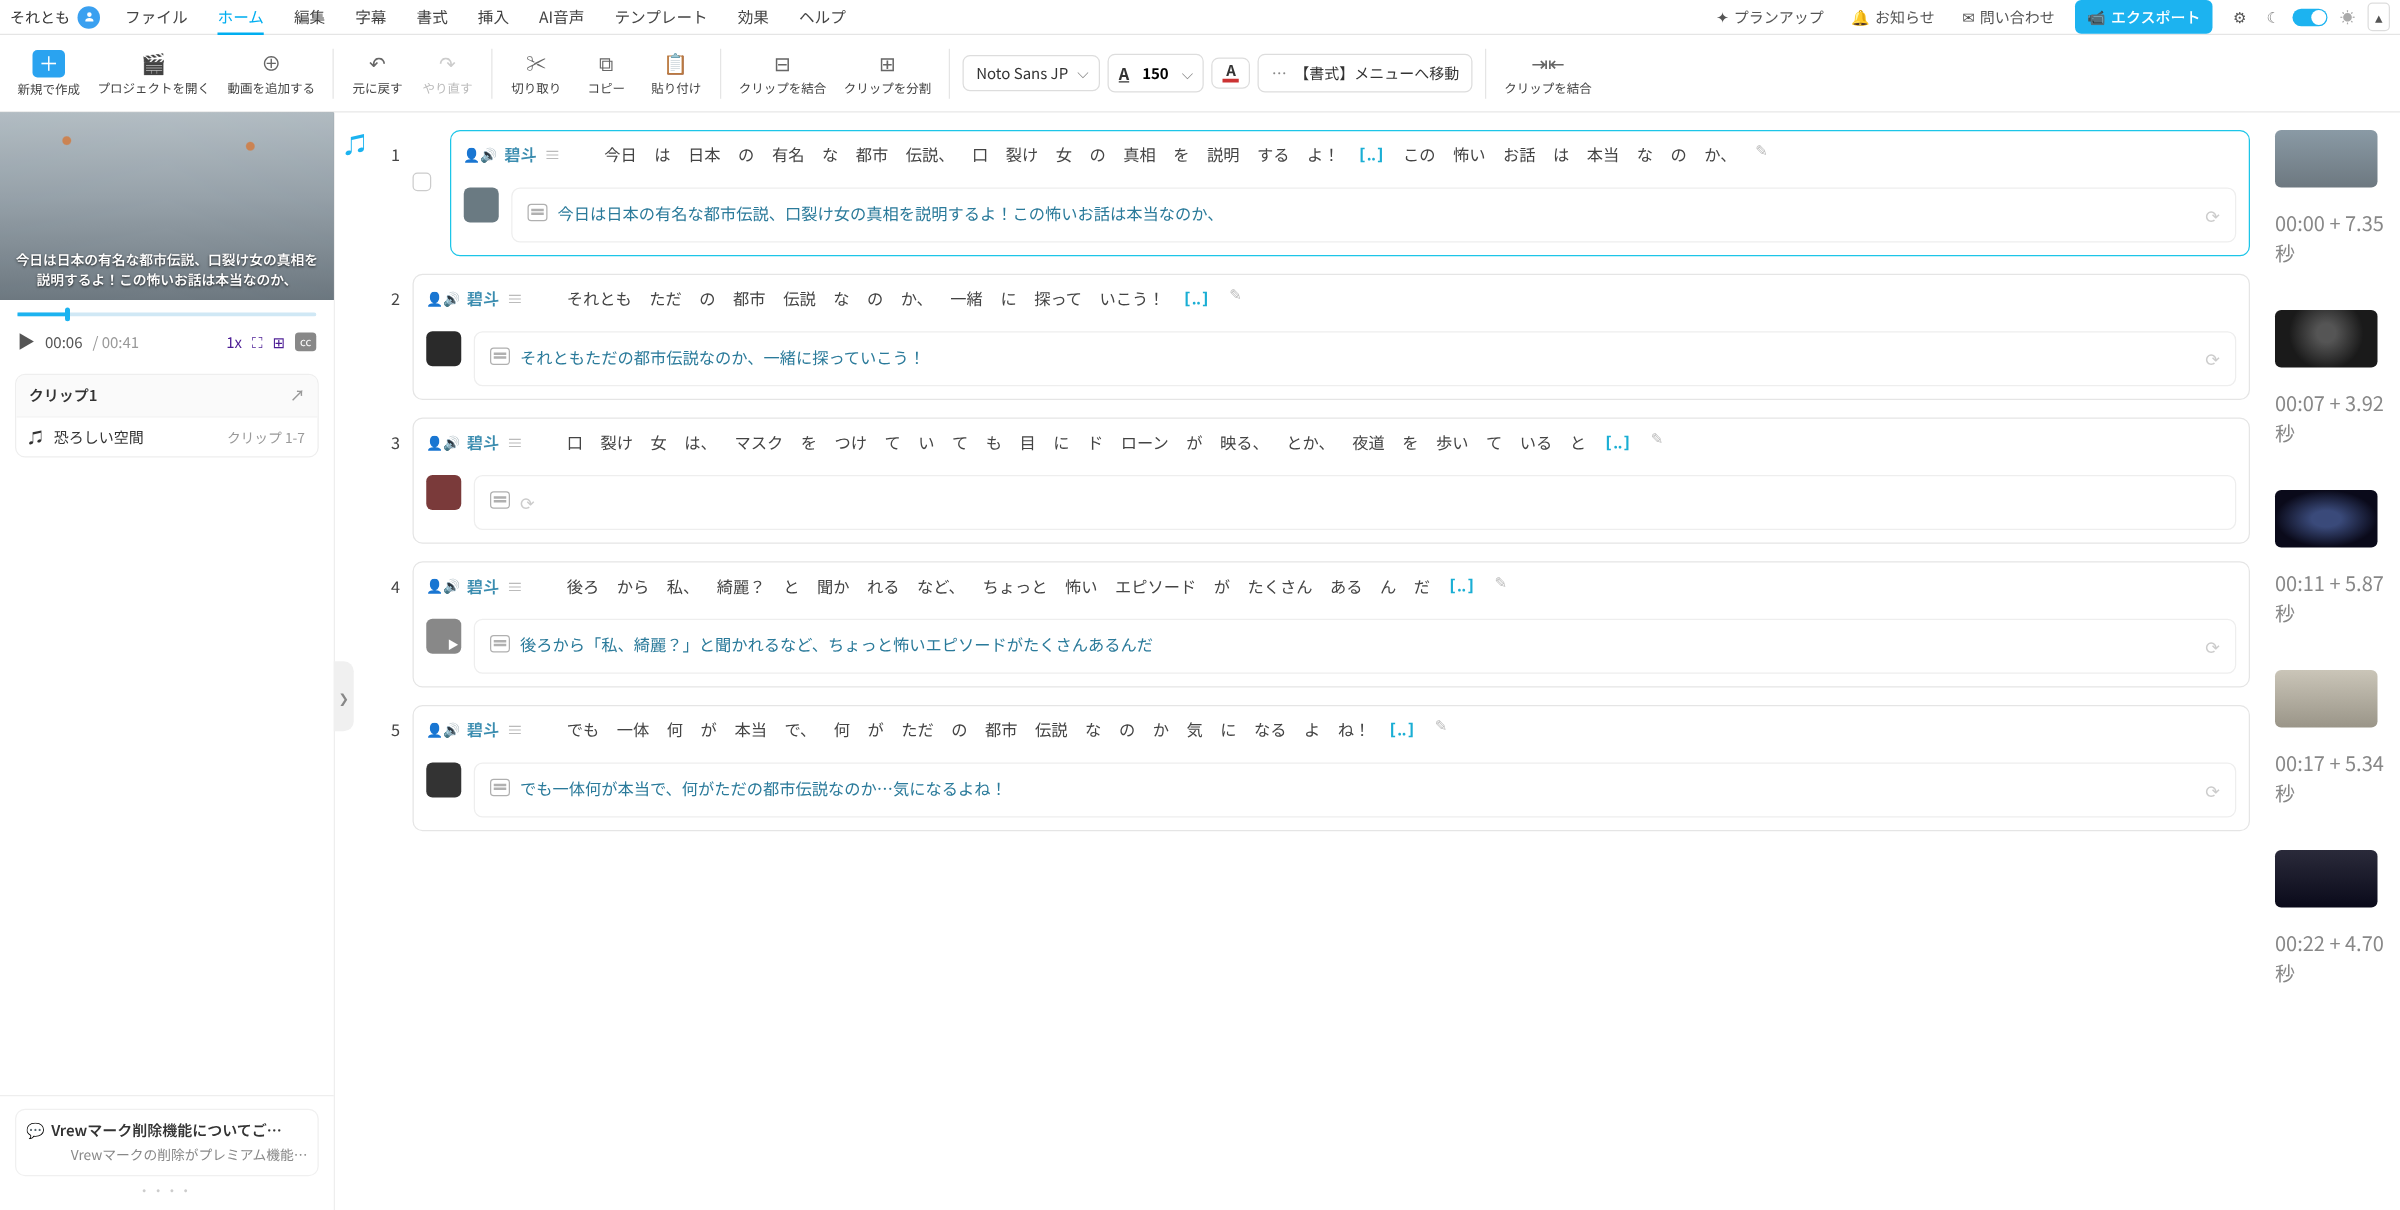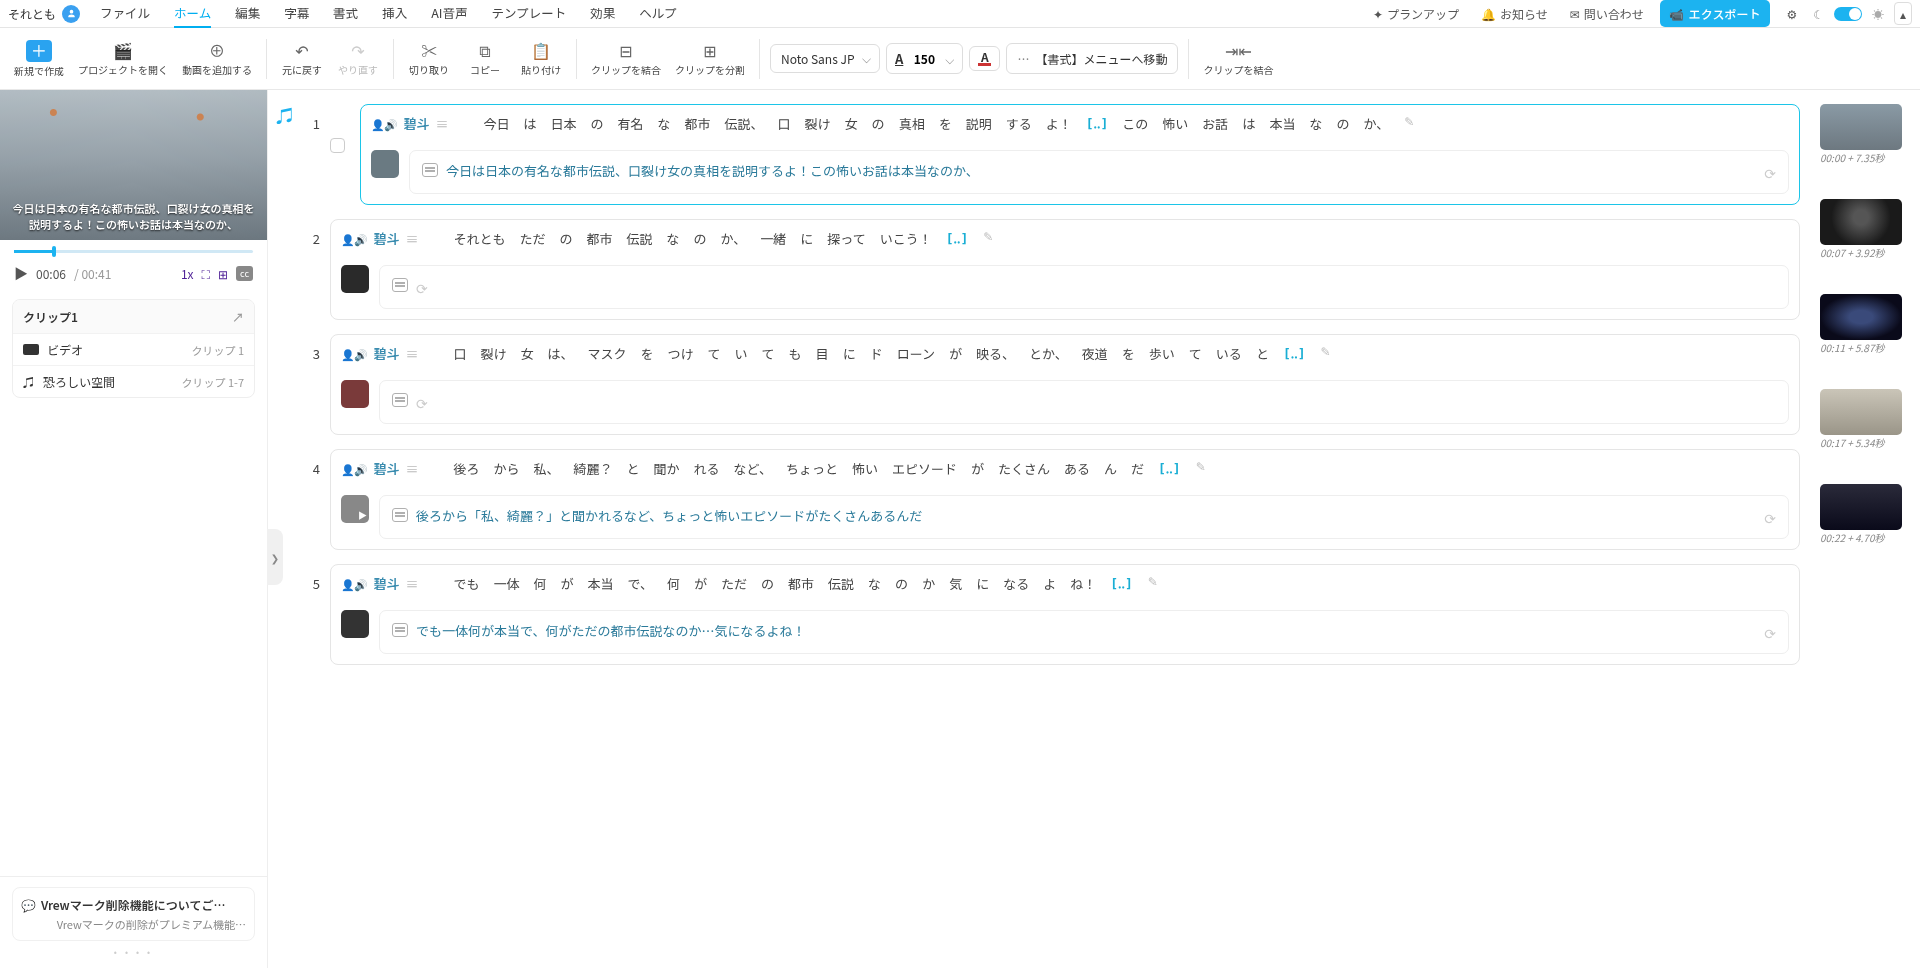--- a/index.html
+++ b/index.html
@@ -106,21 +106,21 @@
 .sub-box { flex:1; border:1px solid #eee; border-radius:7px; padding:10px 12px; display:flex; gap:8px; align-items:flex-start; background:#fff; }
 .sub-ic { width:16px; height:14px; border:1.5px solid #b0b0b0; border-radius:3px; margin-top:2px; position:relative; }
 .sub-ic::after { content:""; position:absolute; left:2px; right:2px; top:3px; height:1.5px; background:#b0b0b0; box-shadow:0 3px 0 #b0b0b0; }
 .sub-text { flex:1; color:#2a7a9a; font-size:13px; line-height:1.6; }
 .refresh-ic { color:#ccc; font-size:14px; cursor:pointer; margin-top:2px; }
 
 
 .right { width:110px; padding:14px 10px; overflow-y:auto; }
 .rthumb { margin-bottom:34px; }
 .rthumb .img { width:82px; height:46px; border-radius:5px; background:#444; background-size:cover; }
-.rthumb .cap { font-size:10px; color:#888; margin-top:0;font-style:italic; }
+.rthumb .cap { font-size:16px; color:#888; margin-top:16px; }
 .img.i1 { background:linear-gradient(#8a9aa5,#6d7880); }
 .img.i2 { background:radial-gradient(circle at 50% 40%,#555 15%,#1a1a1a 60%); }
 .img.i3 { background:radial-gradient(ellipse at 50% 50%,#3a4a7a 20%,#0a0a1a 70%); }
 .img.i4 { background:linear-gradient(#cac5b8,#9a9588); }
 .img.i5 { background:linear-gradient(#2a2a3a,#0a0a1a); }
 
 svg { display:block; }
 </style>
 </head>
 <body>
@@ -246,25 +246,20 @@
       <span class="mini">⊞</span>
       <span class="chip">cc</span>
     </div>
 
     <div class="clip-panel">
       <div class="clip-head">
         <span>クリップ1</span>
         <span class="ext">↗</span>
       </div>
       <div class="clip-row">
-        <span class="thumb"></span>
-        <span>ビデオ</span>
-        <span class="meta">クリップ 1</span>
-      </div>
-      <div class="clip-row">
         <span>♫</span>
         <span>恐ろしい空間</span>
         <span class="meta">クリップ 1-7</span>
       </div>
     </div>
 
     <div class="left-bottom">
       <div class="notice">
         <div class="t">
             <span style="color:#2aa3f0">💬</span>
@@ -356,20 +351,21 @@
               <span class="tok">探って</span>
               <span class="tok">いこう！</span>
               <span class="tok pause">[‥]</span>
           <span class="edit-icn">✎</span>
         </div>
       </div>
       <div class="cb-sub">
         <div class="sub-thumb t2"></div>
         <div class="sub-box">
           <div class="sub-ic"></div>
+          <div class="sub-text">それともただの都市伝説なのか、一緒に探っていこう！</div>
           <span class="refresh-ic">⟳</span>
         </div>
       </div>
     </div>
       </div>
       <div class="clip-card">
     <div class="clip-num">3</div>
 
     <div class="clip-body">
       <div class="cb-header">

